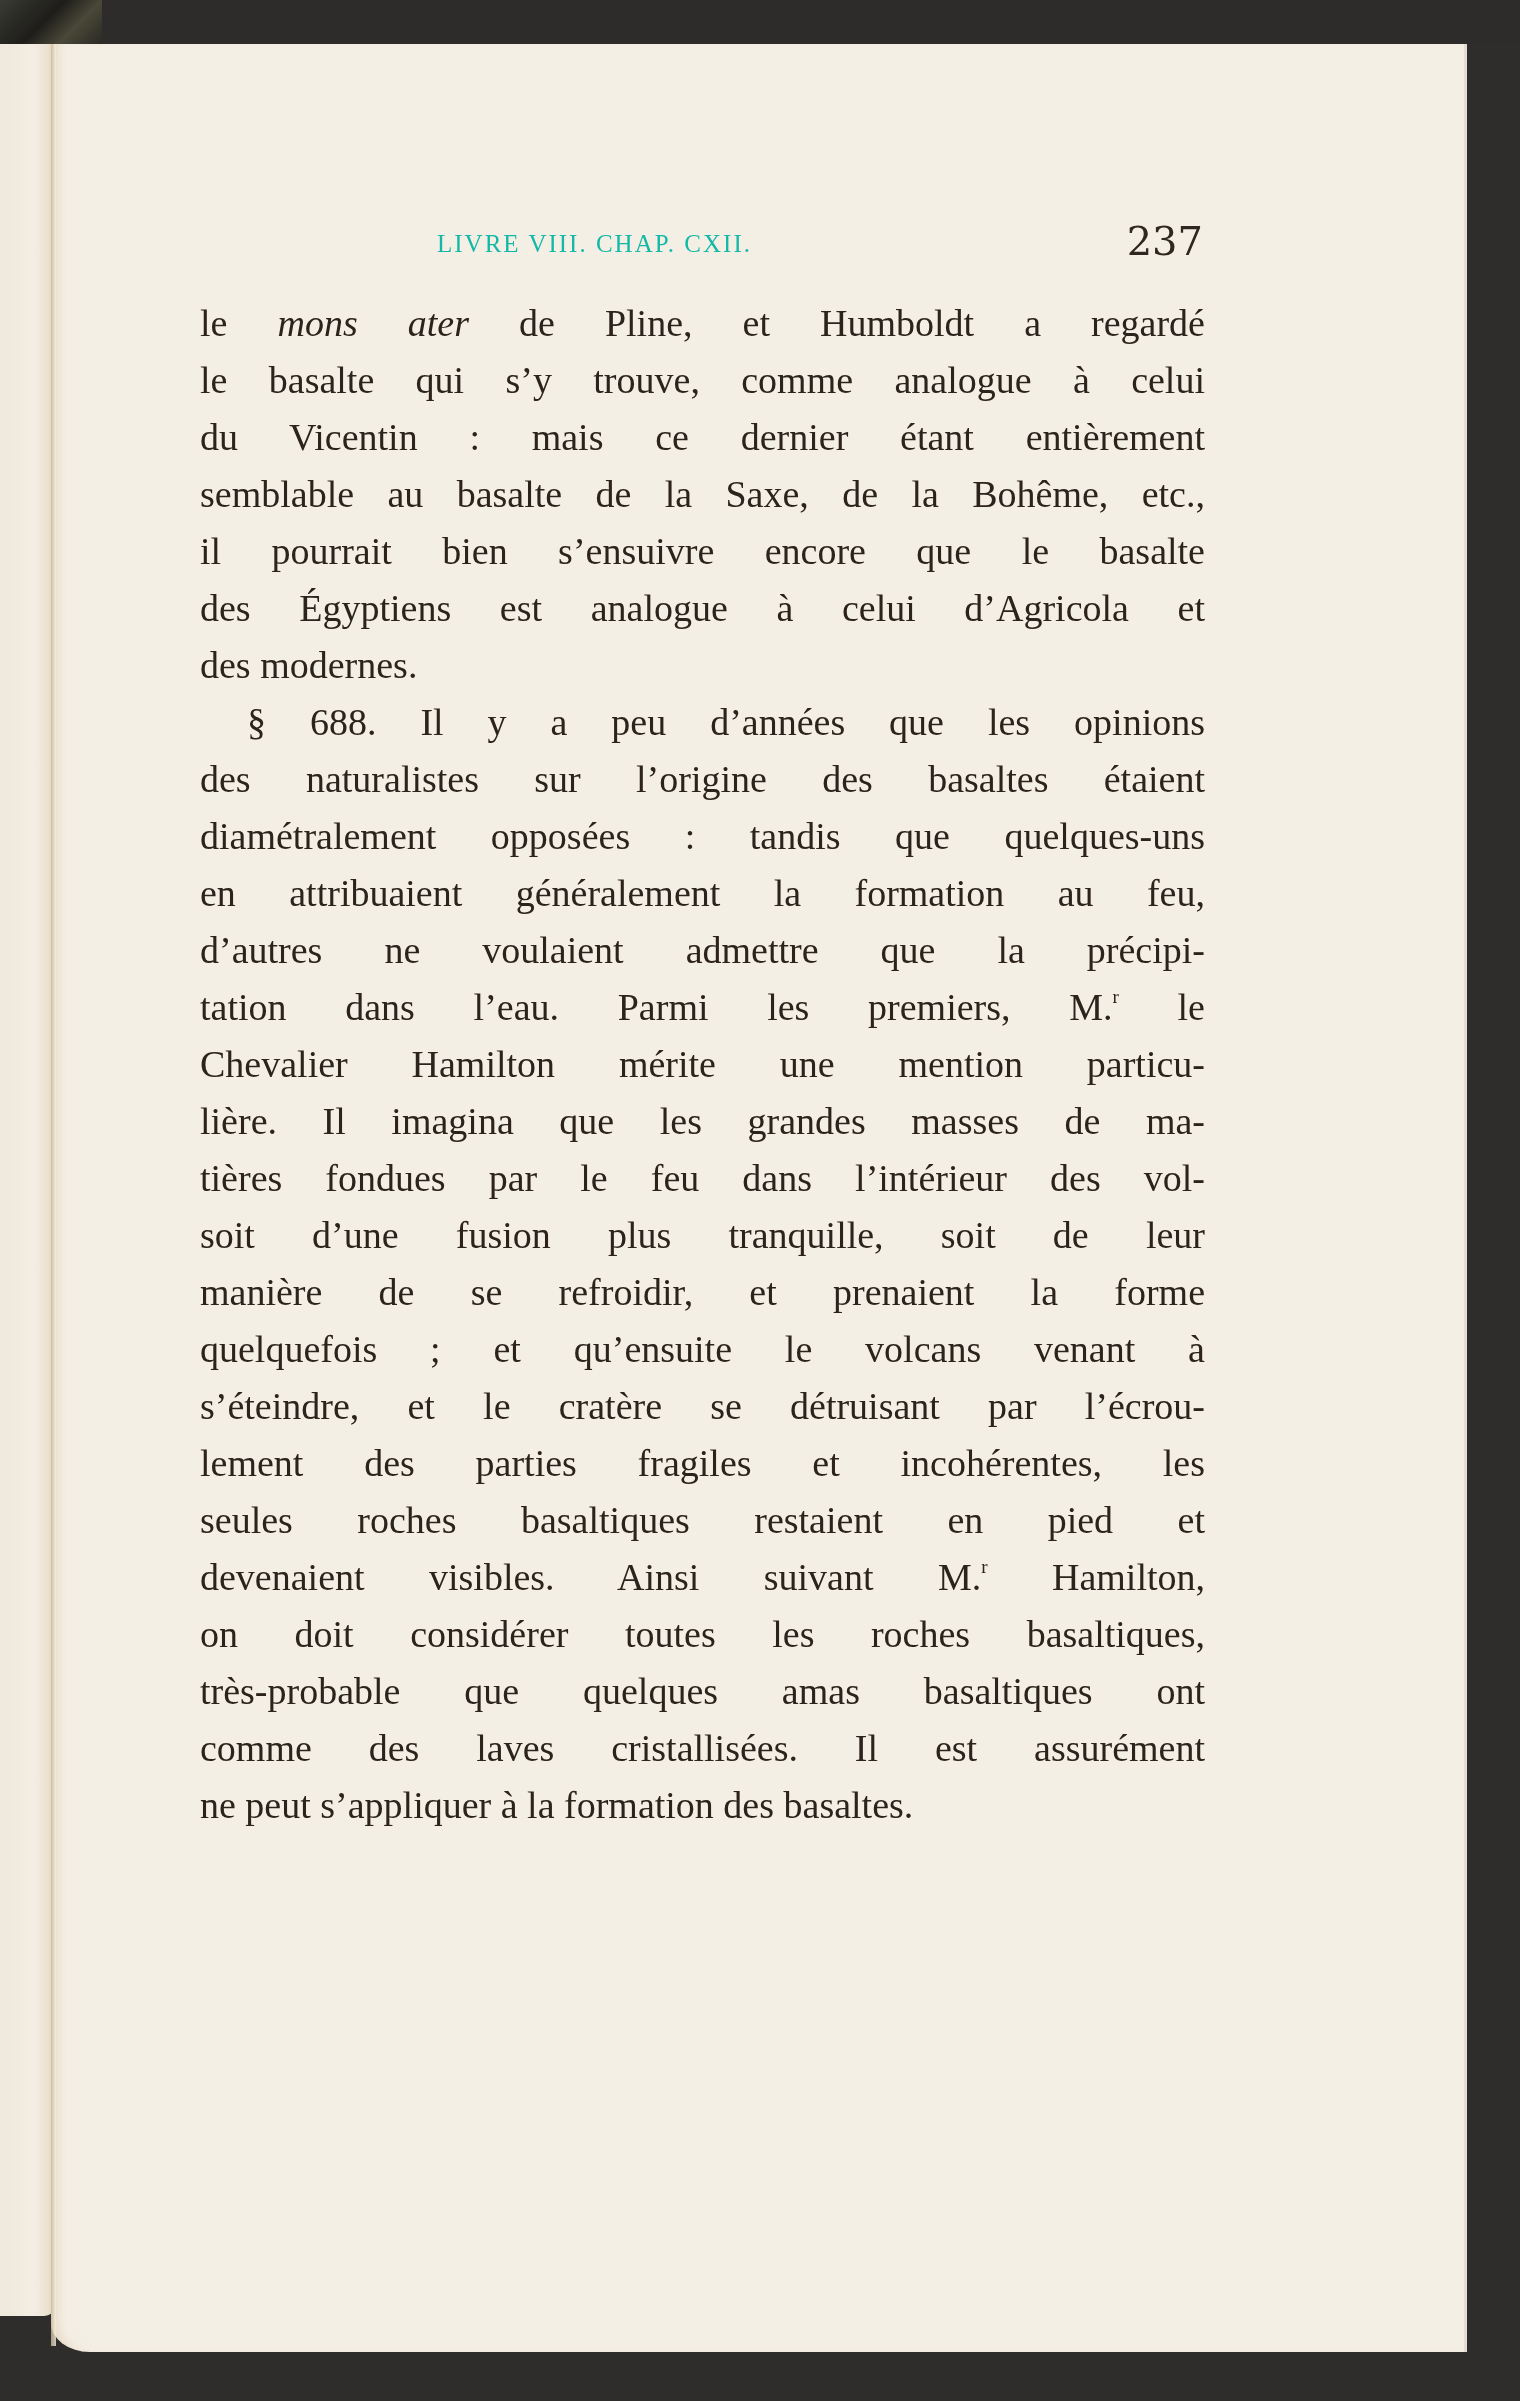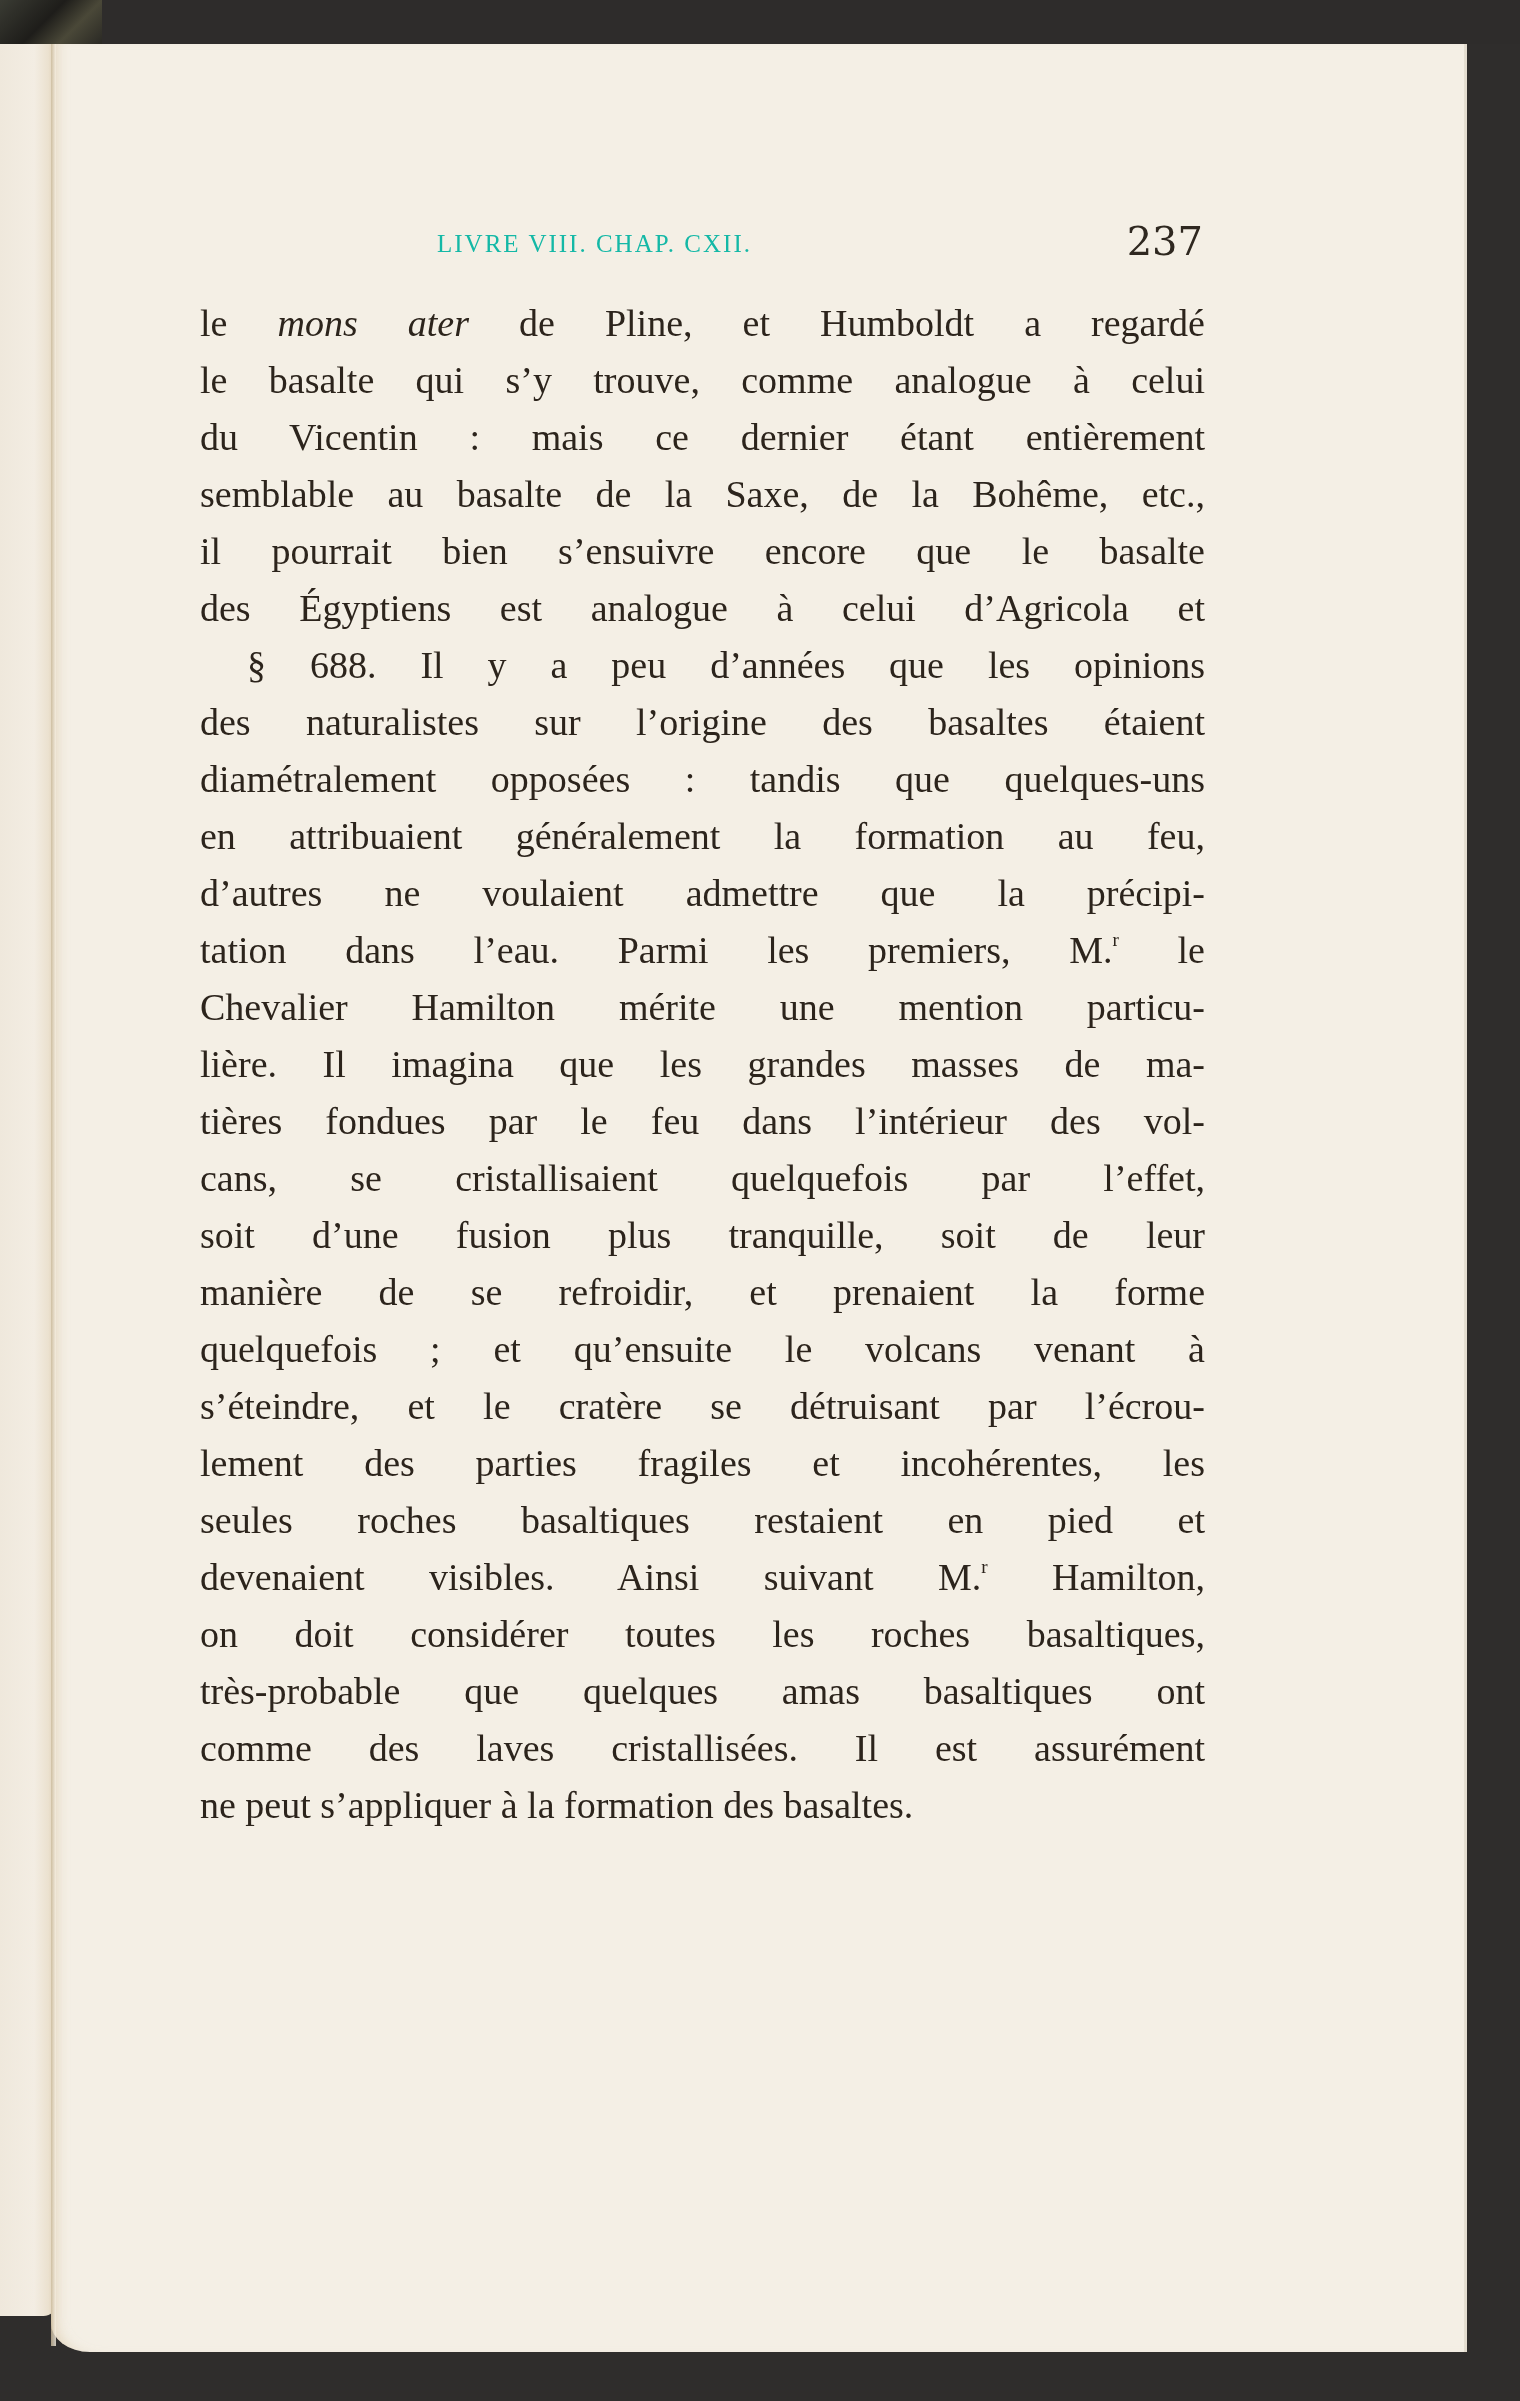--- a/index.html
+++ b/index.html
@@ -70,30 +70,30 @@
   <span class="page-number">237</span>
 </div>
 
 <div class="text-block" id="text-block">
     <span class="line"><span>le </span><em>mons ater</em><span> de Pline, et Humboldt a regardé</span></span>
     <span class="line"><span>le basalte qui s’y trouve, comme analogue à celui</span></span>
     <span class="line"><span>du Vicentin : mais ce dernier étant entièrement</span></span>
     <span class="line"><span>semblable au basalte de la Saxe, de la Bohême, etc.,</span></span>
     <span class="line"><span>il pourrait bien s’ensuivre encore que le basalte</span></span>
     <span class="line"><span>des Égyptiens est analogue à celui d’Agricola et</span></span>
+    <span class="line last"><span>des modernes.</span></span>
     <span class="line indent"><span>§ 688. Il y a peu d’années que les opinions</span></span>
     <span class="line"><span>des naturalistes sur l’origine des basaltes étaient</span></span>
     <span class="line"><span>diamétralement opposées : tandis que quelques-uns</span></span>
     <span class="line"><span>en attribuaient généralement la formation au feu,</span></span>
     <span class="line"><span>d’autres ne voulaient admettre que la précipi-</span></span>
     <span class="line"><span>tation dans l’eau. Parmi les premiers, M.</span><sup>r</sup><span> le</span></span>
     <span class="line"><span>Chevalier Hamilton mérite une mention particu-</span></span>
     <span class="line"><span>lière. Il imagina que les grandes masses de ma-</span></span>
     <span class="line"><span>tières fondues par le feu dans l’intérieur des vol-</span></span>
-    <span class="line"><span>cans, se cristallisaient quelquefois par l’effet,</span></span>
     <span class="line"><span>soit d’une fusion plus tranquille, soit de leur</span></span>
     <span class="line"><span>manière de se refroidir, et prenaient la forme</span></span>
     <span class="line"><span>quelquefois ; et qu’ensuite le volcans venant à</span></span>
     <span class="line"><span>s’éteindre, et le cratère se détruisant par l’écrou-</span></span>
     <span class="line"><span>lement des parties fragiles et incohérentes, les</span></span>
     <span class="line"><span>seules roches basaltiques restaient en pied et</span></span>
     <span class="line"><span>devenaient visibles. Ainsi suivant M.</span><sup>r</sup><span> Hamilton,</span></span>
     <span class="line"><span>on doit considérer toutes les roches basaltiques,</span></span>
     <span class="line"><span>très-probable que quelques amas basaltiques ont</span></span>
     <span class="line"><span>comme des laves cristallisées. Il est assurément</span></span>

